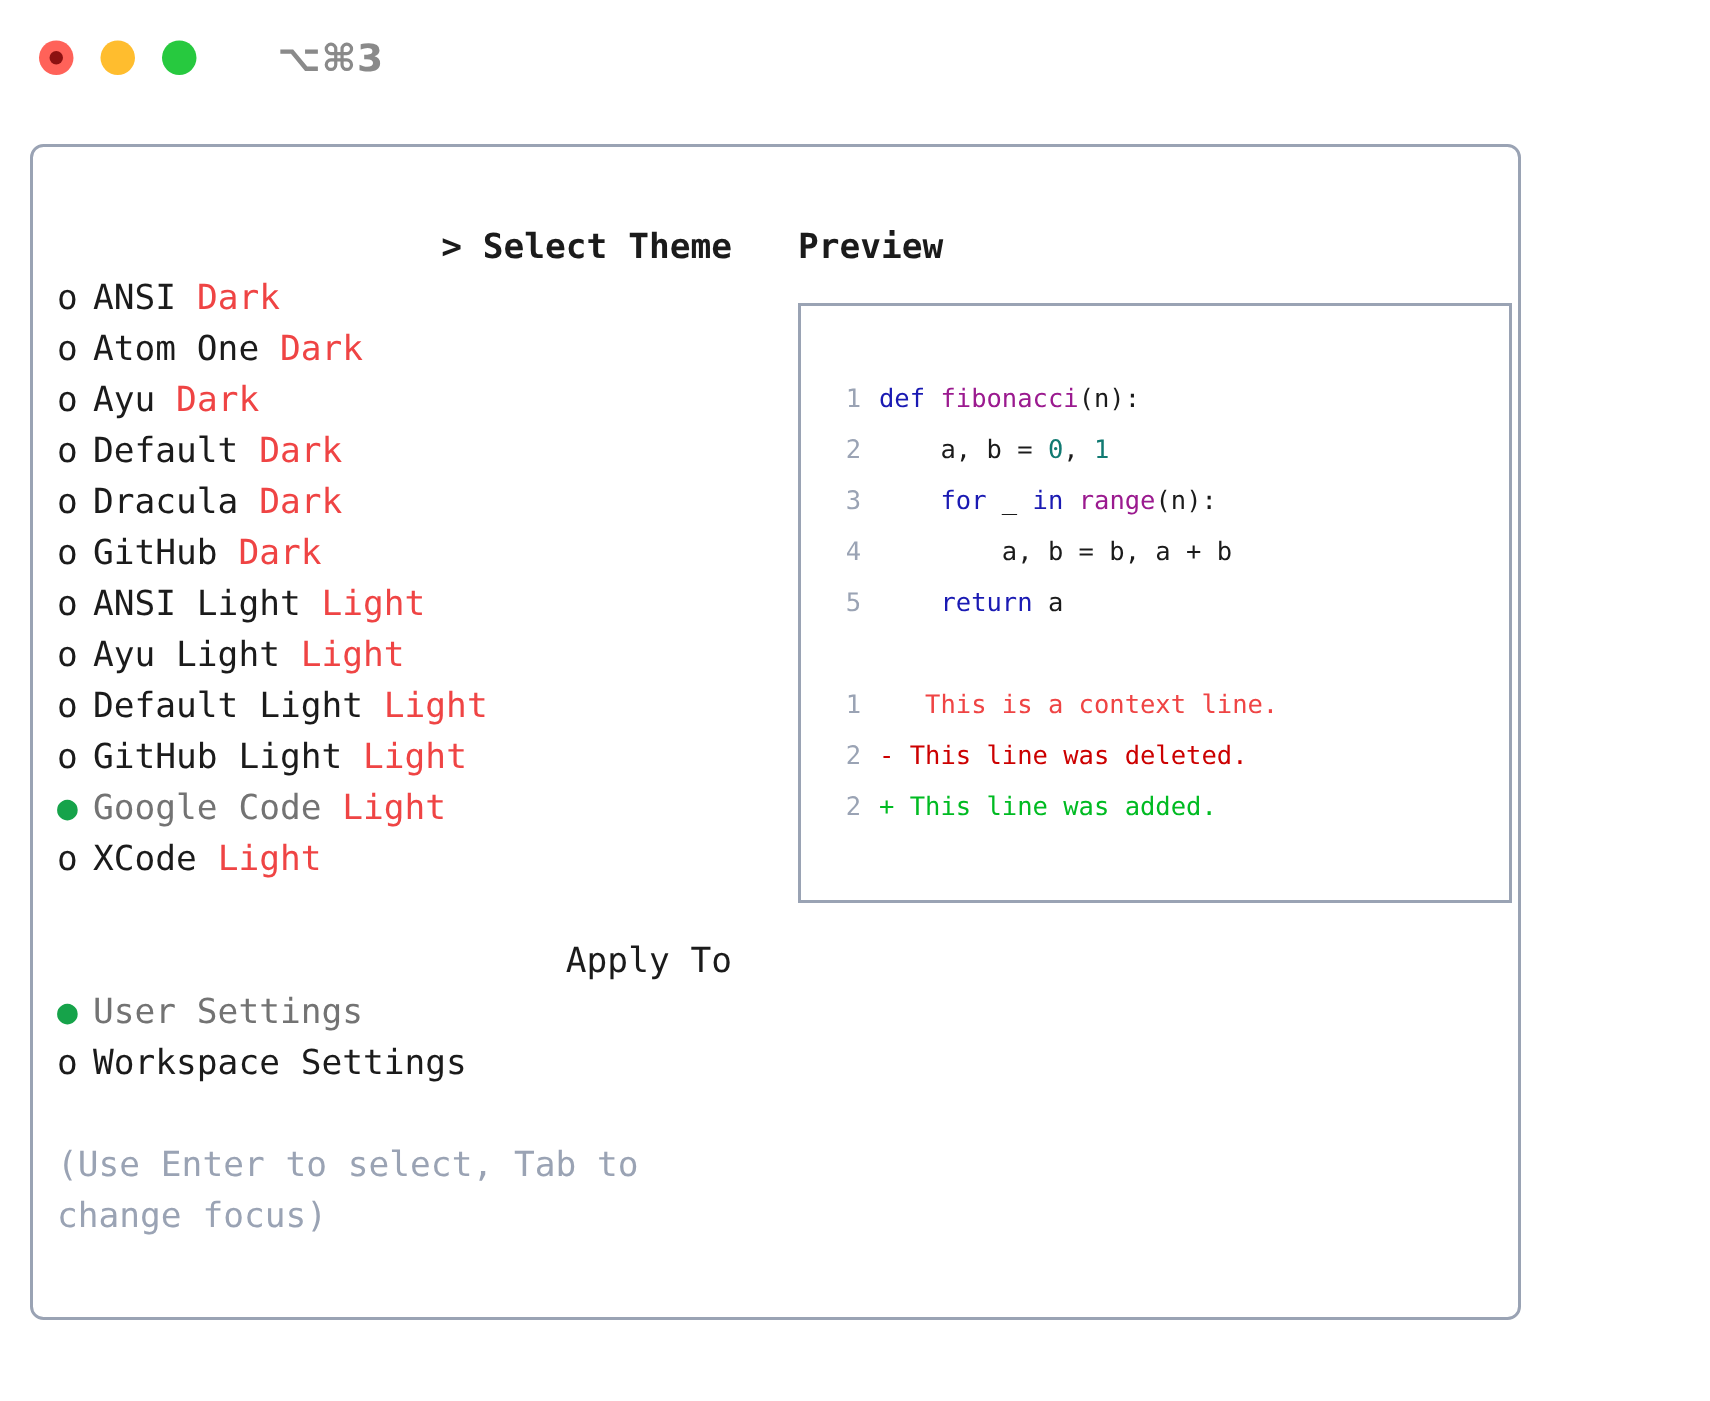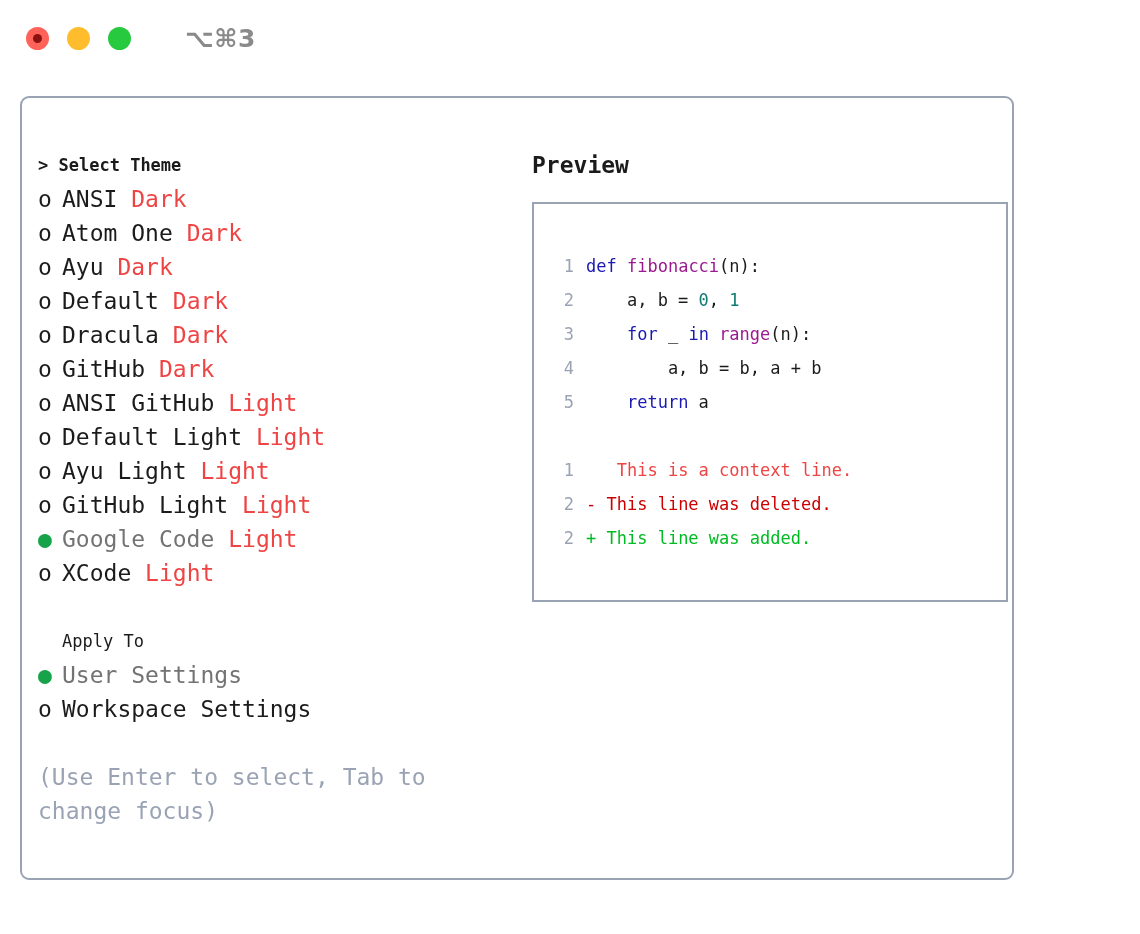--- a/index.html
+++ b/index.html
@@ -82,24 +82,25 @@
   }
 
   
   .left-col {
     position: absolute;
     left: 16px;
     top: 50px;
     width: 450px;
   }
   .section-head {
-    font-size: 17px;
+    font-size: 23px;
     line-height: 34px;
     color: #1b1b1b;
     white-space: pre;
+    text-align: right;
   }
   .section-head.strong { font-weight: 700; }
   .opt {
     font-size: 23px;
     line-height: 34px;
     color: #1b1b1b;
     white-space: pre;
   }
   .marker {
     display: inline-block;
@@ -190,25 +191,25 @@
         <div class="opt"><span class="marker">o</span><span class="opt-label">Atom One</span><span> </span><span class="opt-cat">Dark</span></div>
 
         <div class="opt"><span class="marker">o</span><span class="opt-label">Ayu</span><span> </span><span class="opt-cat">Dark</span></div>
 
         <div class="opt"><span class="marker">o</span><span class="opt-label">Default</span><span> </span><span class="opt-cat">Dark</span></div>
 
         <div class="opt"><span class="marker">o</span><span class="opt-label">Dracula</span><span> </span><span class="opt-cat">Dark</span></div>
 
         <div class="opt"><span class="marker">o</span><span class="opt-label">GitHub</span><span> </span><span class="opt-cat">Dark</span></div>
 
-        <div class="opt"><span class="marker">o</span><span class="opt-label">ANSI GitHub</span><span> </span><span class="opt-cat">Light</span></div>
+        <div class="opt"><span class="marker">o</span><span class="opt-label">ANSI Light</span><span> </span><span class="opt-cat">Light</span></div>
+
+        <div class="opt"><span class="marker">o</span><span class="opt-label">Ayu Light</span><span> </span><span class="opt-cat">Light</span></div>
 
         <div class="opt"><span class="marker">o</span><span class="opt-label">Default Light</span><span> </span><span class="opt-cat">Light</span></div>
-
-        <div class="opt"><span class="marker">o</span><span class="opt-label">Ayu Light</span><span> </span><span class="opt-cat">Light</span></div>
 
         <div class="opt"><span class="marker">o</span><span class="opt-label">GitHub Light</span><span> </span><span class="opt-cat">Light</span></div>
 
         <div class="opt selected"><span class="marker">●</span><span class="opt-label">Google Code</span><span> </span><span class="opt-cat">Light</span></div>
 
         <div class="opt"><span class="marker">o</span><span class="opt-label">XCode</span><span> </span><span class="opt-cat">Light</span></div>
 
         <div class="spacer-line"></div>
 
         <div class="section-head"><span class="marker"></span><span>Apply To</span></div>

